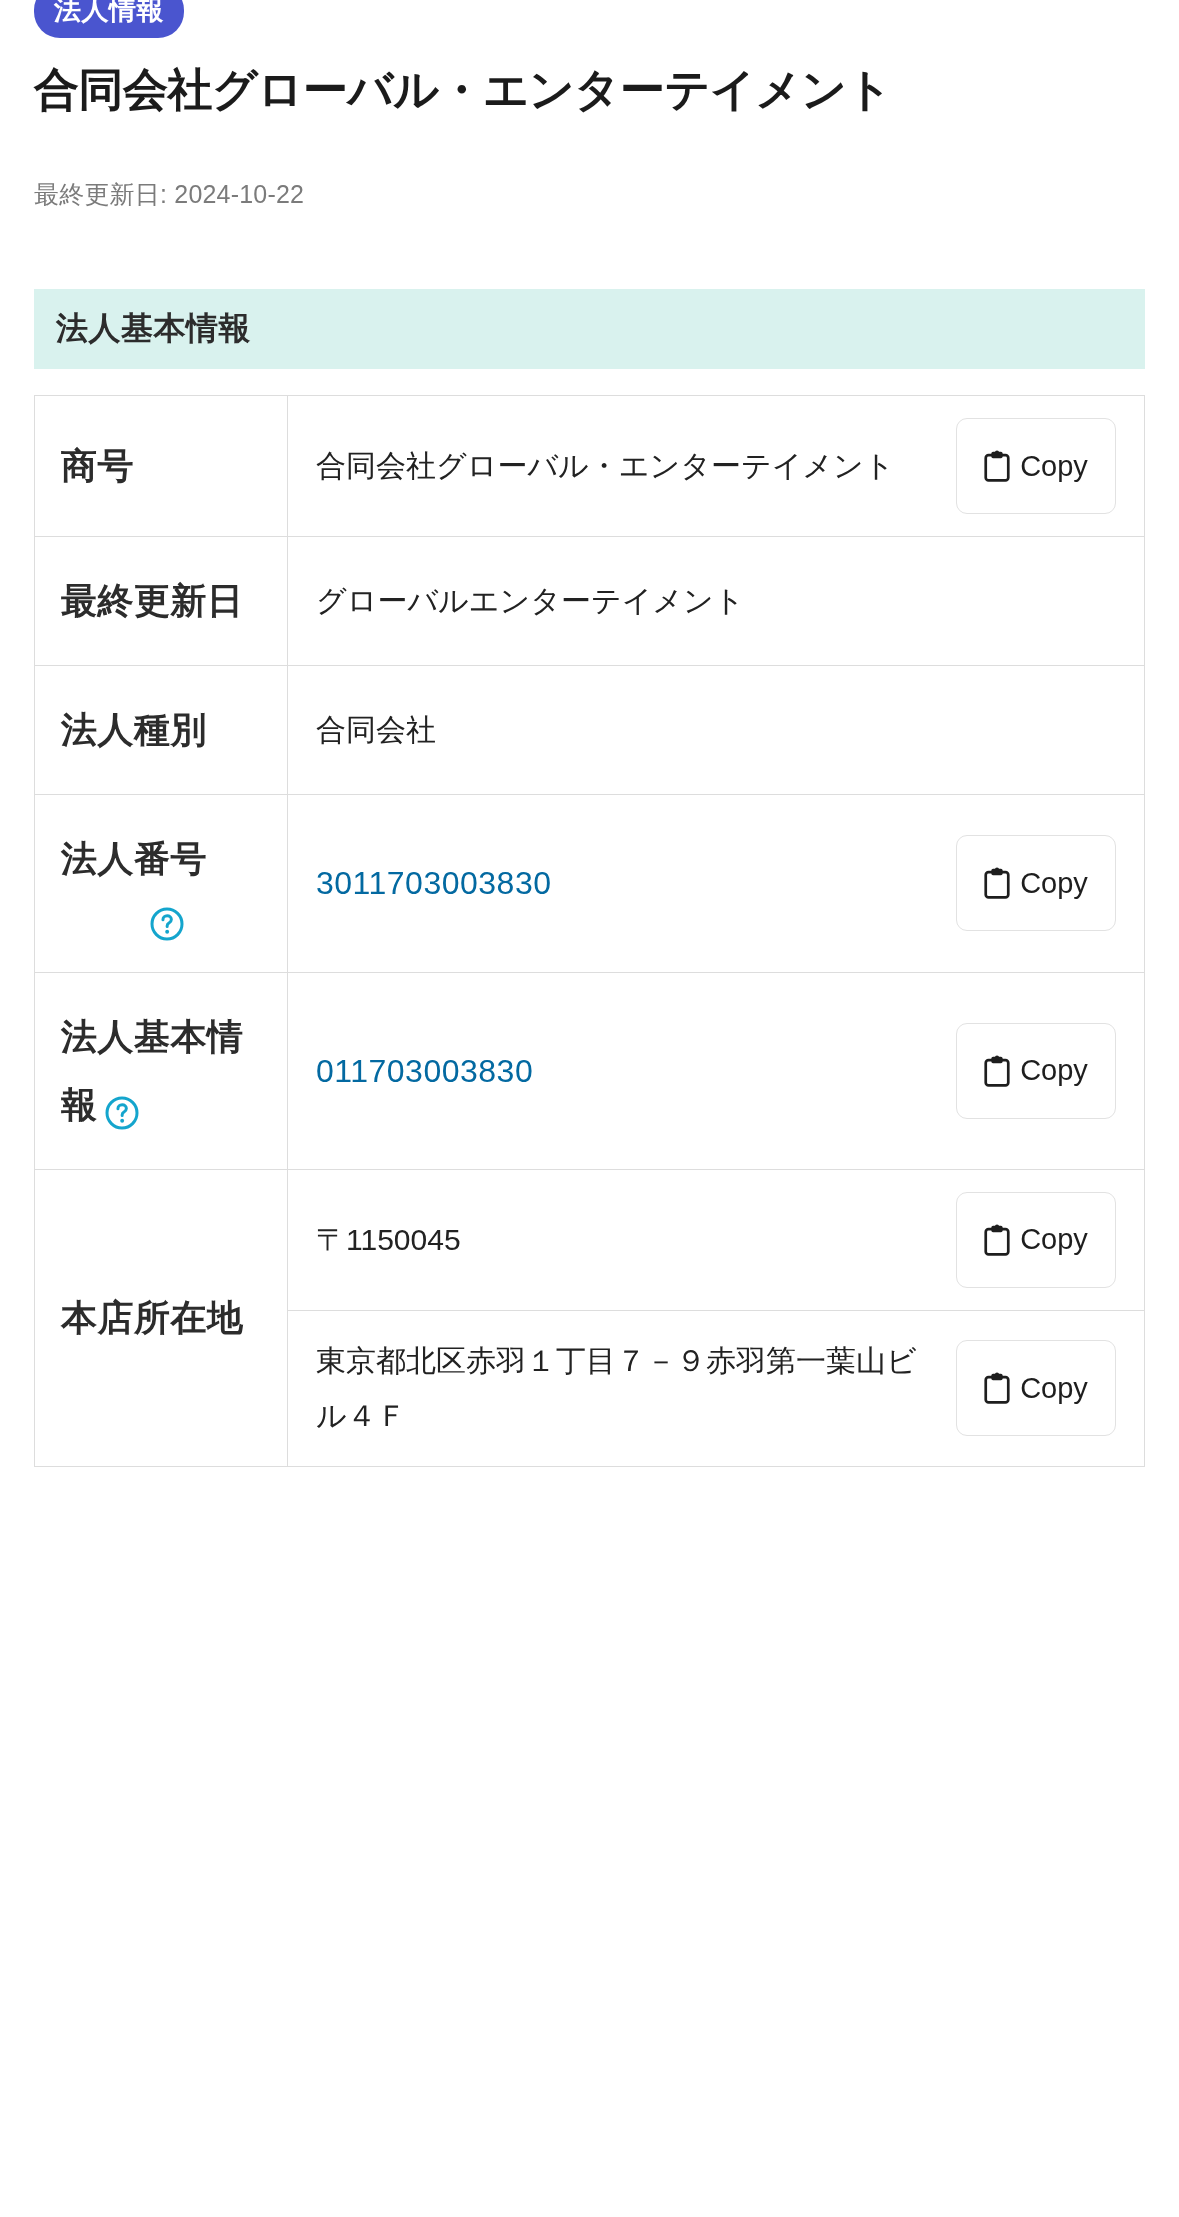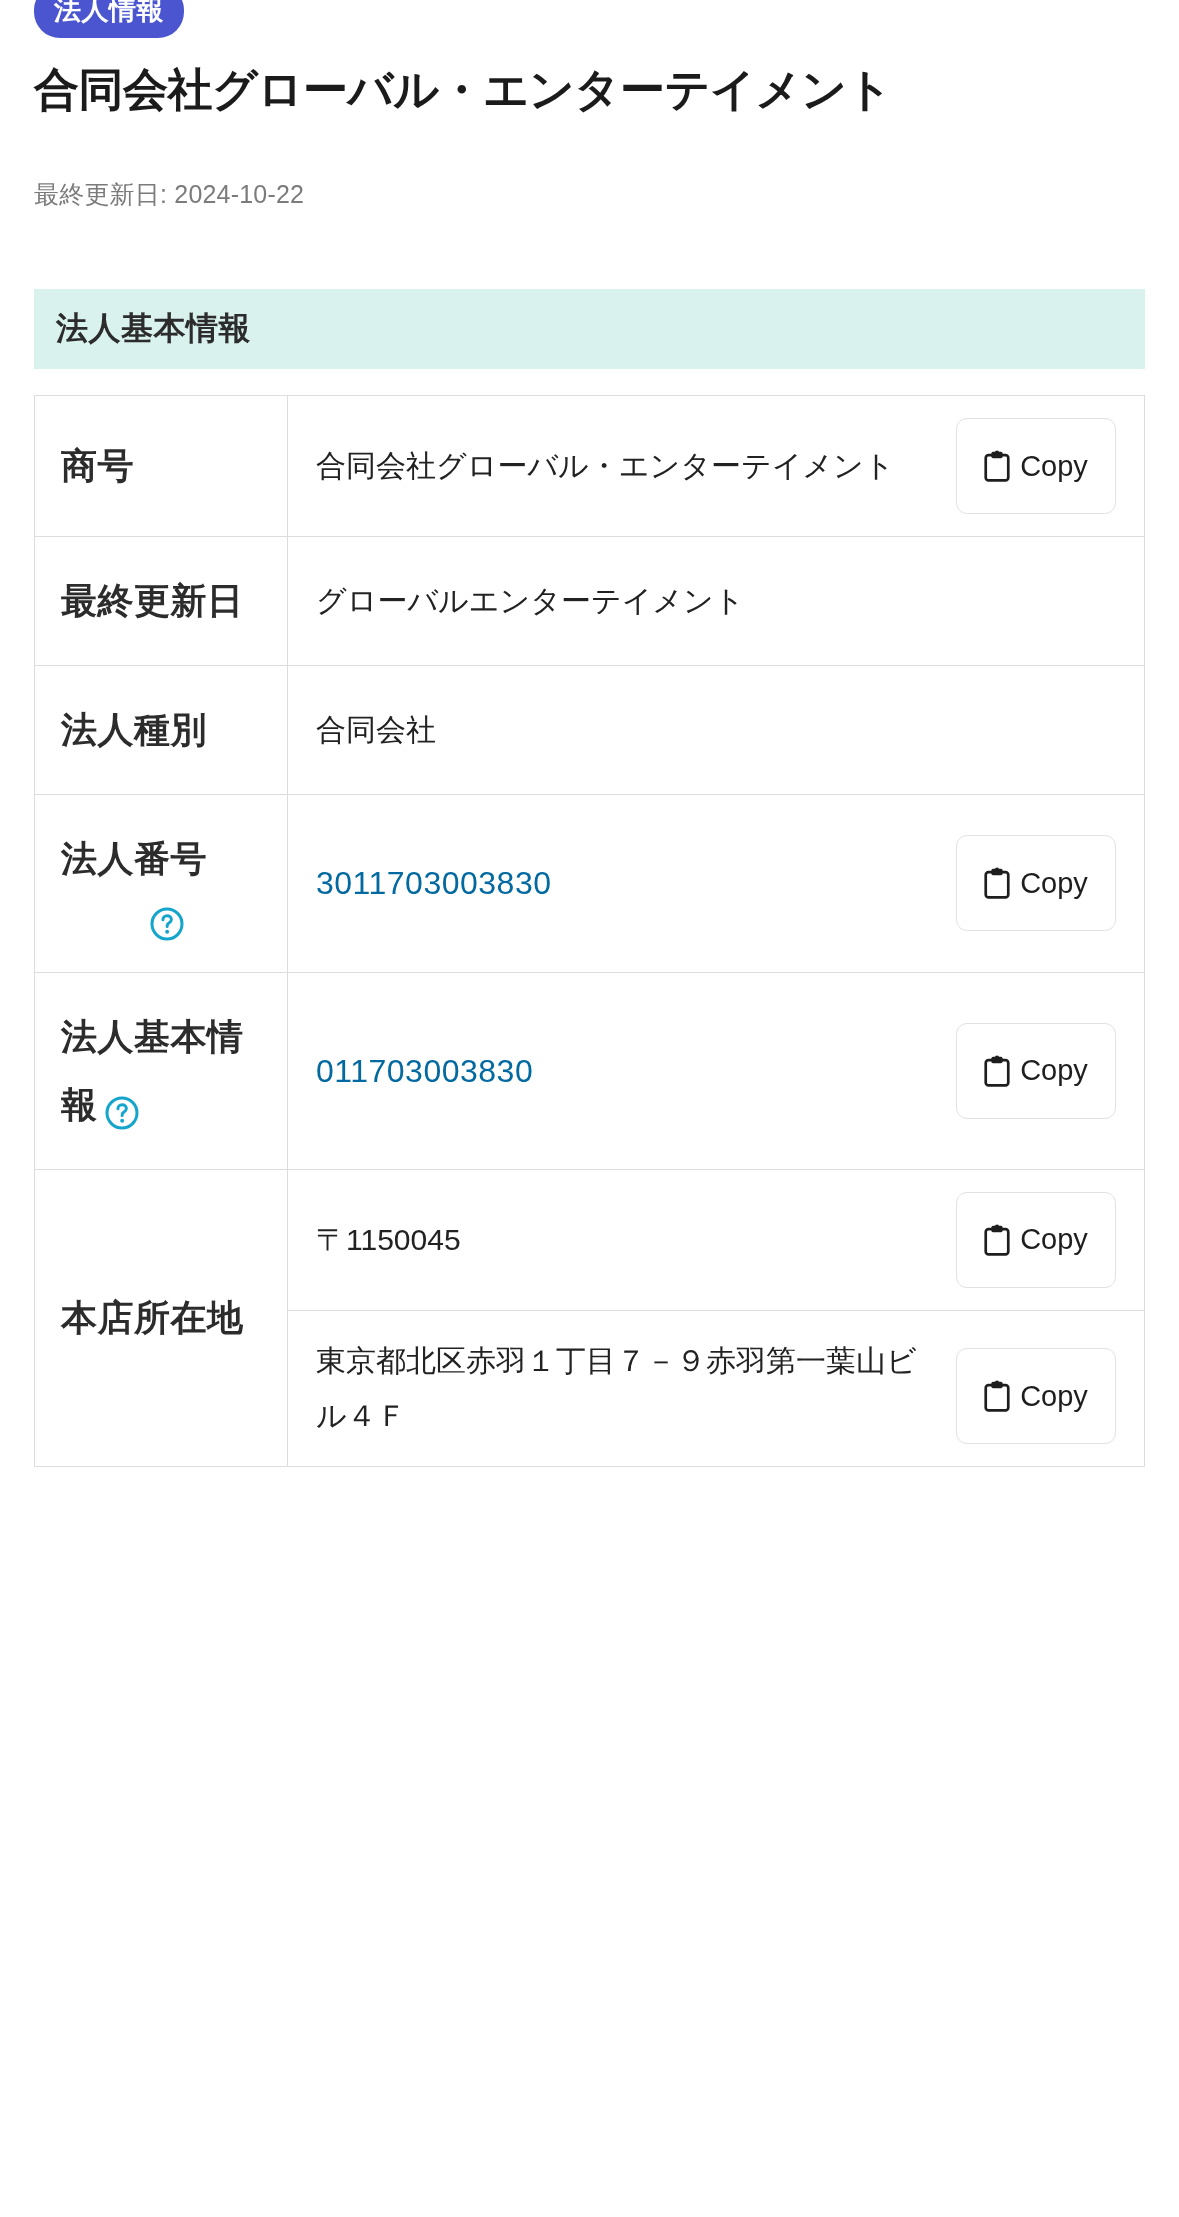--- a/index.html
+++ b/index.html
@@ -144,21 +144,21 @@
   .sub-rows { display: block; }
   .sub-row {
     display: flex;
     align-items: center;
     justify-content: space-between;
     gap: 14px;
     min-height: 118px;
     padding: 22px 28px;
     border-bottom: 1px solid #dddddd;
   }
-  .sub-row:last-child { border-bottom: none; align-items: flex-end; }
+  .sub-row:last-child { border-bottom: none; }
 
   
   .copy-btn {
     flex: 0 0 auto;
     display: inline-flex;
     align-items: center;
     justify-content: center;
     gap: 10px;
     width: 160px;
     height: 96px;

